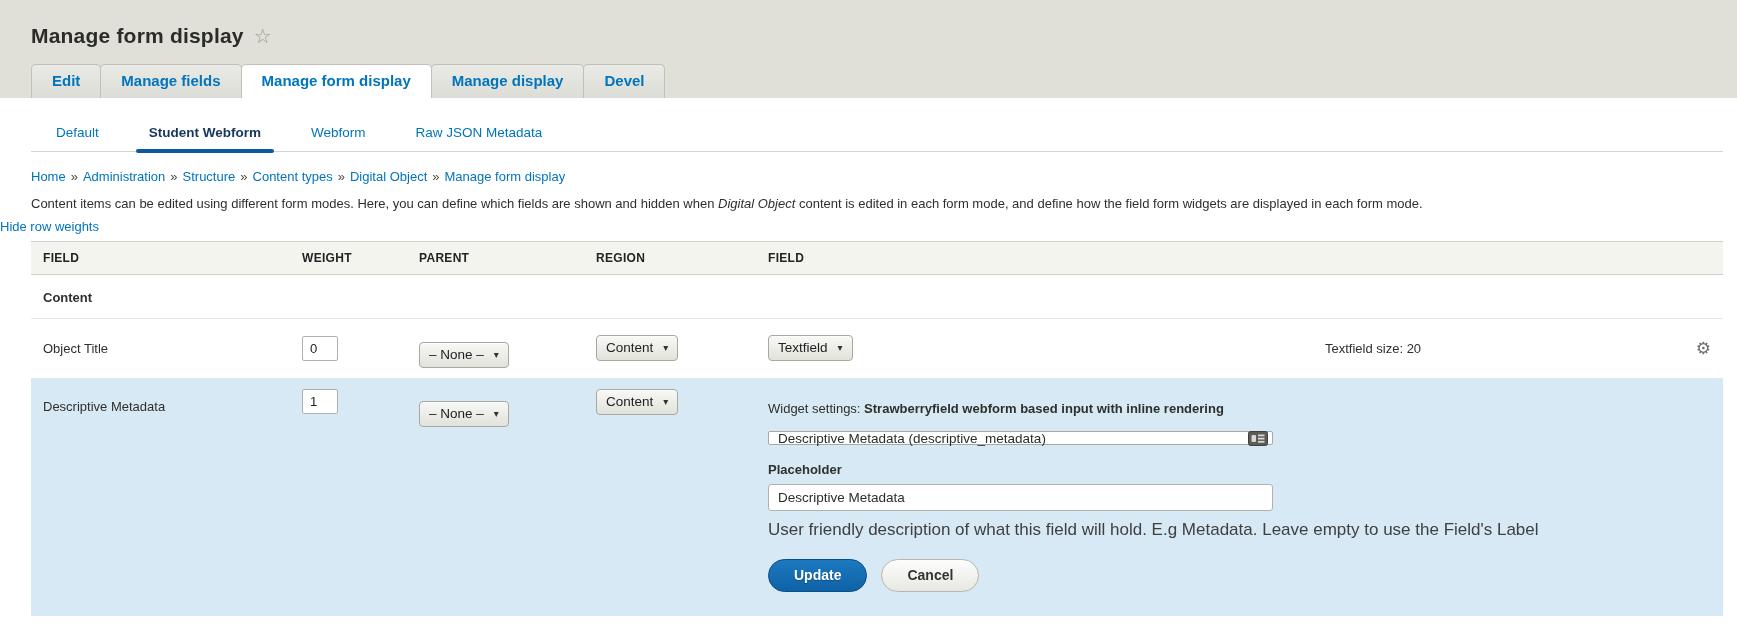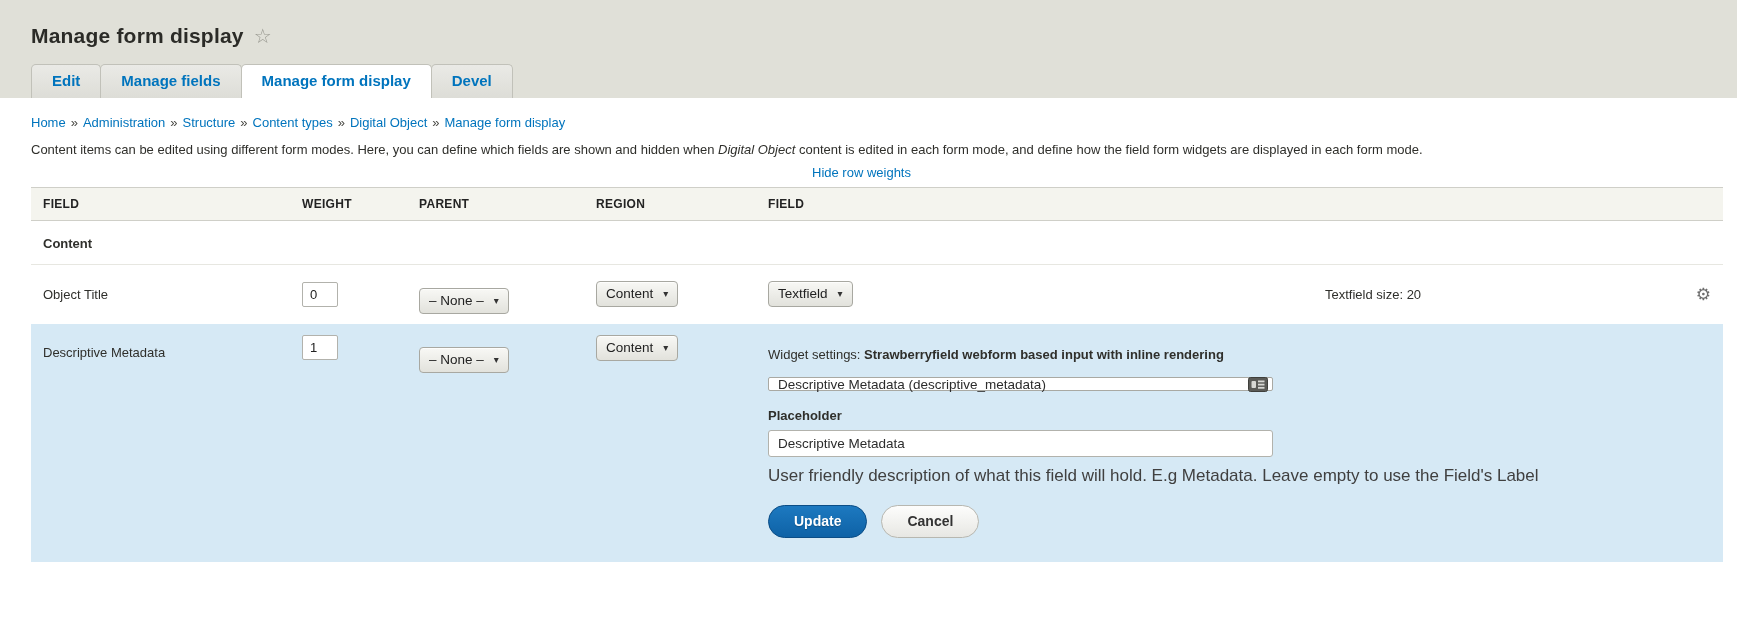--- a/index.html
+++ b/index.html
@@ -41,21 +41,21 @@
     content:""; position:absolute; left:12px; right:12px; bottom:-2px;
     height:4px; background:#0b5a9b; border-radius:3px;
   }
 
   
   .breadcrumb { margin:17px 31px 0; font-size:13px; }
   .breadcrumb a { color:#0074bd; text-decoration:none; cursor:pointer; }
   .breadcrumb .sep { color:#4a4a45; margin:0 5px; }
   .description { margin:10px 31px 0; line-height:1.5; color:#2f2f2b; }
   .description i { font-style:italic; }
-  .hide-weights { text-align:center; margin:5px 14px 0 0; }
+  .hide-weights { text-align:left; margin:5px 14px 0 0; }
   .hide-weights a { color:#0074bd; text-decoration:none; cursor:pointer; }
 
   
   table.fields { border-collapse:collapse; table-layout:fixed; width:1692px; margin:7px 14px 9px 31px; }
   table.fields th {
     background:#f4f4ee; border-top:1px solid #cfcfc8; border-bottom:1px solid #cfcfc8;
     text-align:left; padding:9px 12px; font-size:12px; color:#232323; letter-spacing:.3px;
   }
   td { padding:0 12px; }
   tr.group-row td { font-weight:bold; padding:15px 12px 13px; border-bottom:1px solid #e7e7e1; }
@@ -113,24 +113,31 @@
 
   <div class="header">
     <div class="title-row">
       <h1 class="page-title">Manage form display</h1>
       <span class="star-icon">☆</span>
     </div>
     <div class="primary-tabs">
       <div class="ptab"><span>Edit</span></div>
       <div class="ptab"><span>Manage fields</span></div>
       <div class="ptab active"><span>Manage form display</span></div>
+      <div class="ptab"><span>Manage display</span></div>
       <div class="ptab"><span>Devel</span></div>
     </div>
   </div>
 
+  <div class="secondary-tabs">
+    <div class="stab"><span>Default</span></div>
+    <div class="stab active"><span>Student Webform</span></div>
+    <div class="stab"><span>Webform</span></div>
+    <div class="stab"><span>Raw JSON Metadata</span></div>
+  </div>
 
   <div class="breadcrumb">
     <a>Home</a><span class="sep">»</span><a>Administration</a><span class="sep">»</span><a>Structure</a><span class="sep">»</span><a>Content types</a><span class="sep">»</span><a>Digital Object</a><span class="sep">»</span><a>Manage form display</a>
   </div>
 
   <div class="description">
     <span>Content items can be edited using different form modes. Here, you can define which fields are shown and hidden when </span><i>Digital Object</i><span> content is edited in each form mode, and define how the field form widgets are displayed in each form mode.</span>
   </div>
 
   <div class="hide-weights">

